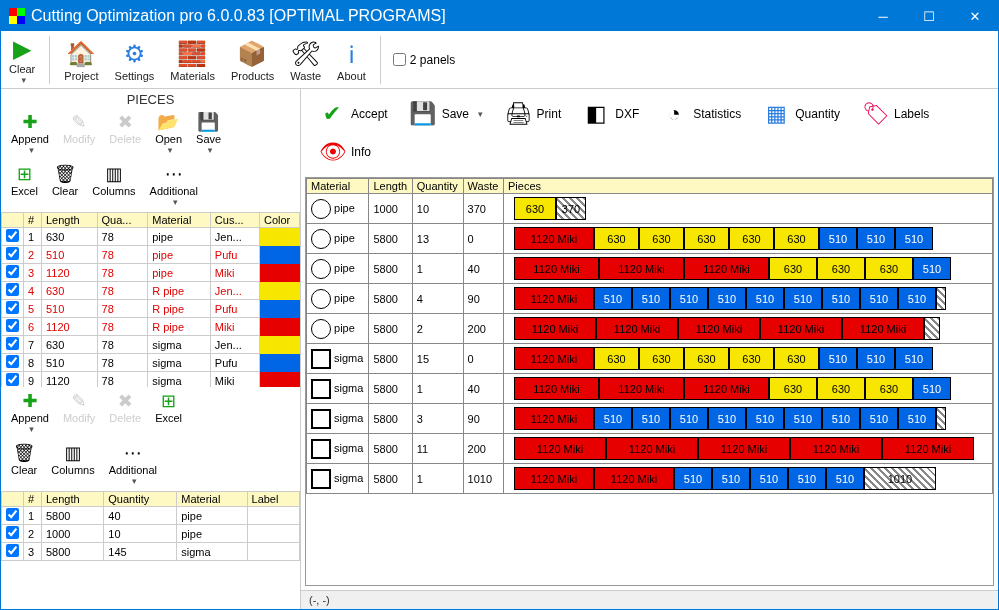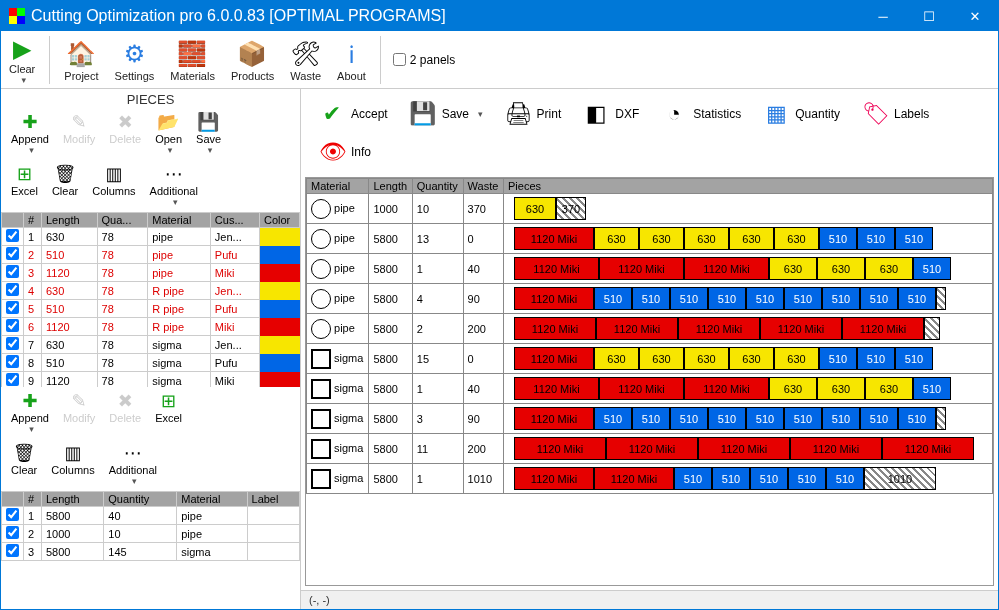--- a/index.html
+++ b/index.html
@@ -26,21 +26,21 @@
 
 .section-title { text-align:center; font-size:13px; font-weight:500; padding:3px 0 1px; color:#333; }
 .minitool { display:flex; padding:2px 4px 4px; gap:2px; }
 .mt { display:flex; flex-direction:column; align-items:center; padding:1px 6px; cursor:pointer; }
 .mt.dis { color:#aaa; opacity:.6; cursor:default; }
 .mt .mic { font-size:18px; height:22px; display:flex; align-items:center; }
 .mt .mlbl { font-size:11px; }
 
 table { border-collapse: collapse; width:100%; }
 th, td { border:1px solid #ccc; padding:1px 4px; font-size:11px; text-align:left; background:#fff; white-space:nowrap; overflow:hidden; }
-th { background:#a3a3a3; font-weight:400; }
+th { background:#fef9c3; font-weight:400; }
 .tblwrap { overflow:auto; }
 td.chk { width:16px; text-align:center; }
 td.idx { width:18px; }
 .redrow td { color: #d00; }
 .sw { width:40px; height:14px; border:none; padding:0; }
 
 .rbar { display:flex; align-items:center; padding:8px 10px 4px; gap:6px; }
 .rbtn { display:flex; align-items:center; gap:6px; padding:4px 8px; cursor:pointer; }
 .rbtn .ric { font-size:22px; width:26px; text-align:center; }
 .rtbl { flex:1; overflow:auto; margin:4px; border:1px solid #999; }

